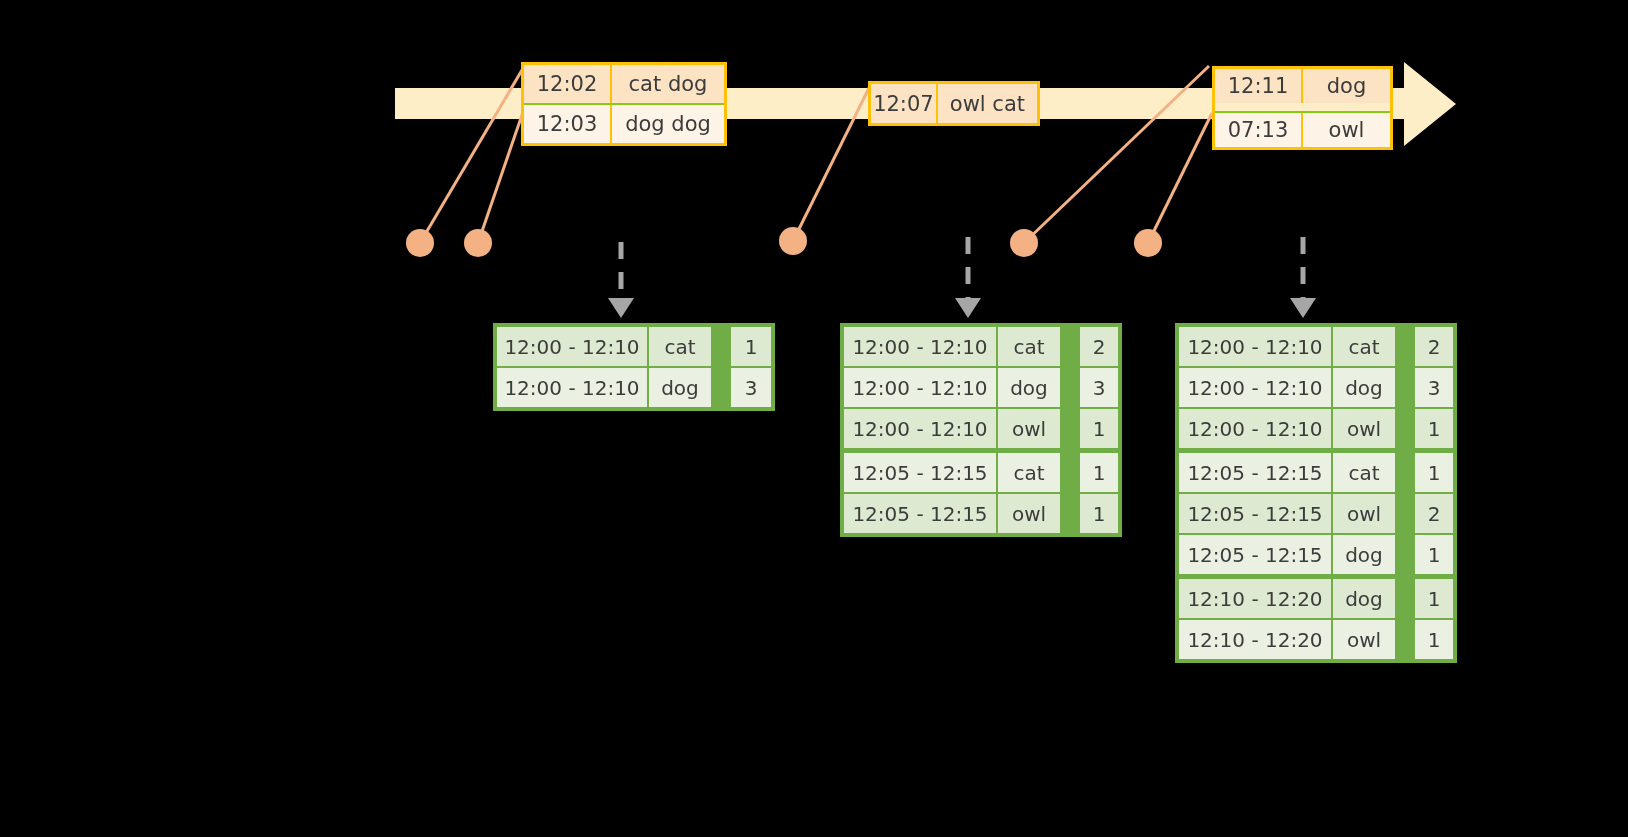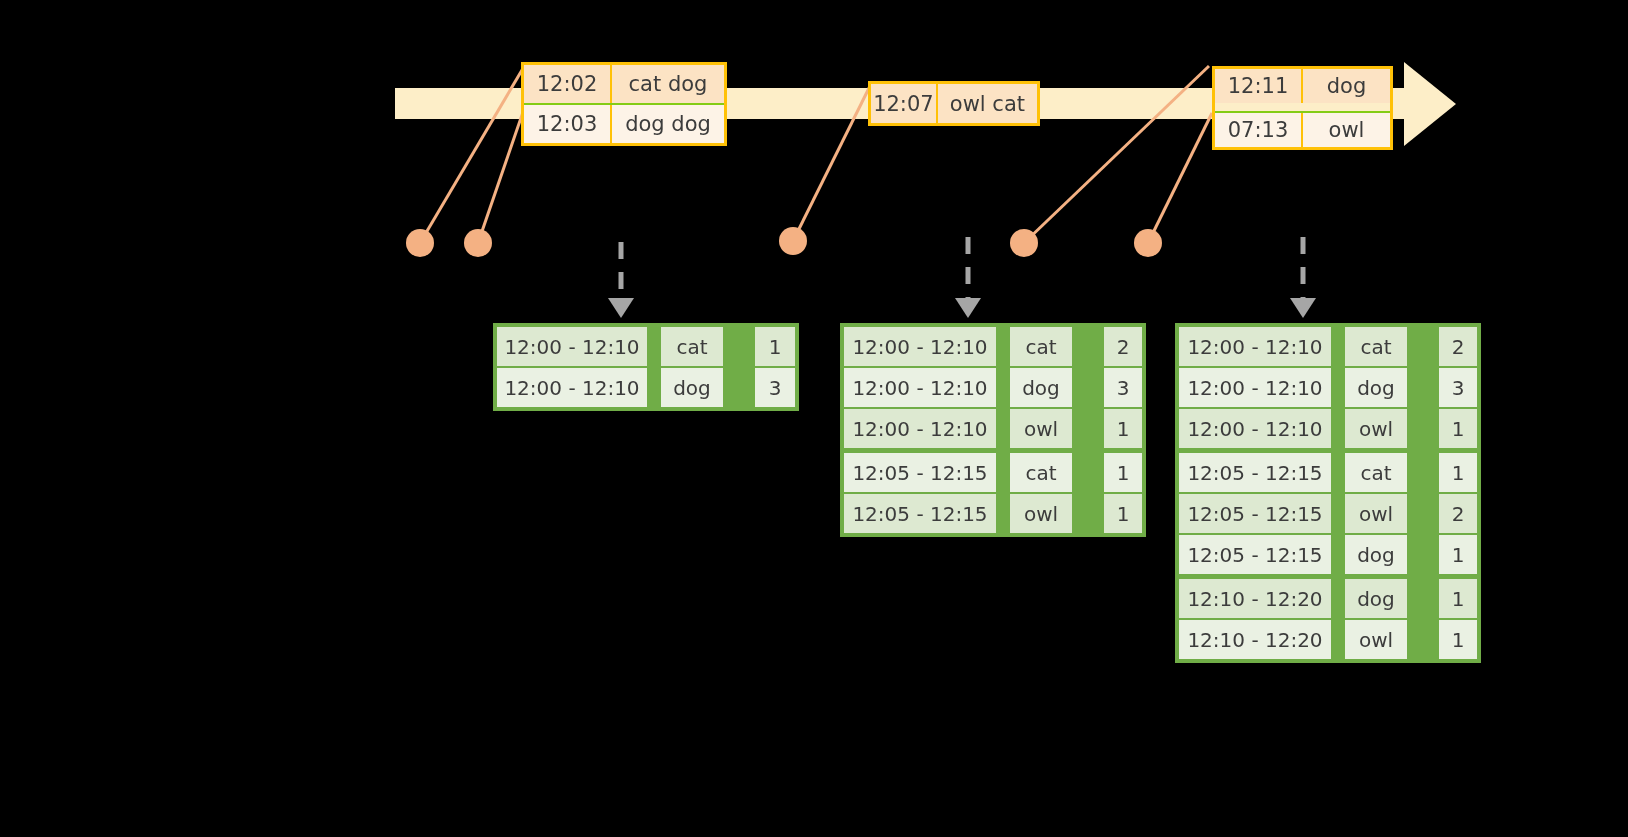--- a/index.html
+++ b/index.html
@@ -98,21 +98,20 @@
     background: #70ad47;
     display: flex;
     flex-direction: column;
     gap: 2px;
     padding: 0;
   }
   .result-row {
     display: flex;
     flex-direction: row;
     height: 39px;
-    gap: 12px;
   }
   .result-row.group-sep { margin-top: 3px; }
   .rc {
     display: flex;
     align-items: center;
     justify-content: center;
     font-size: 20px;
     color: #3c3c3c;
     box-sizing: border-box;
   }

